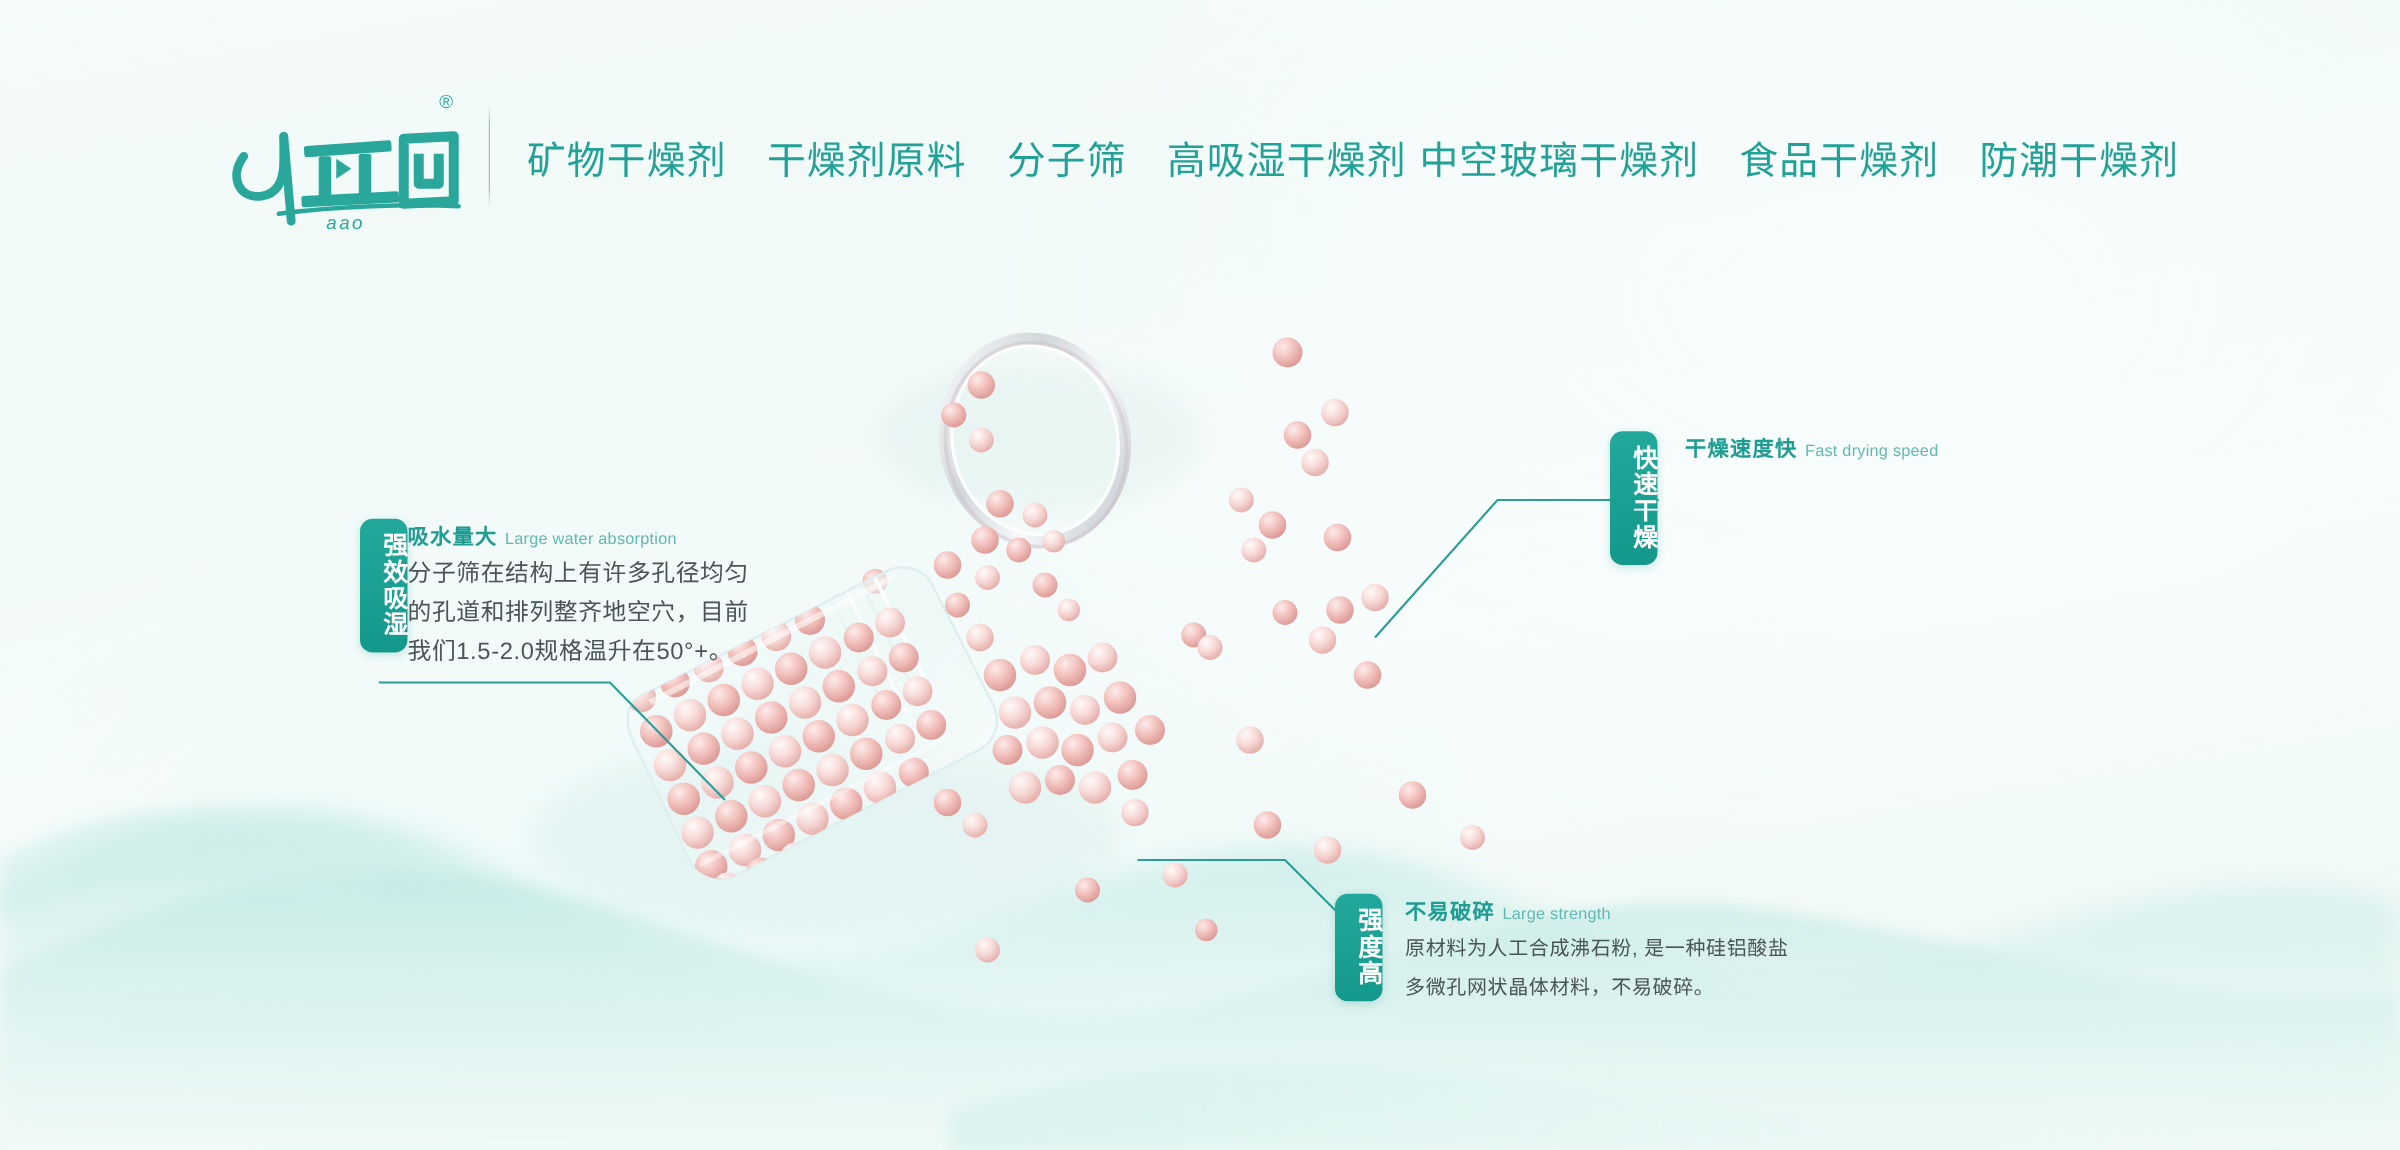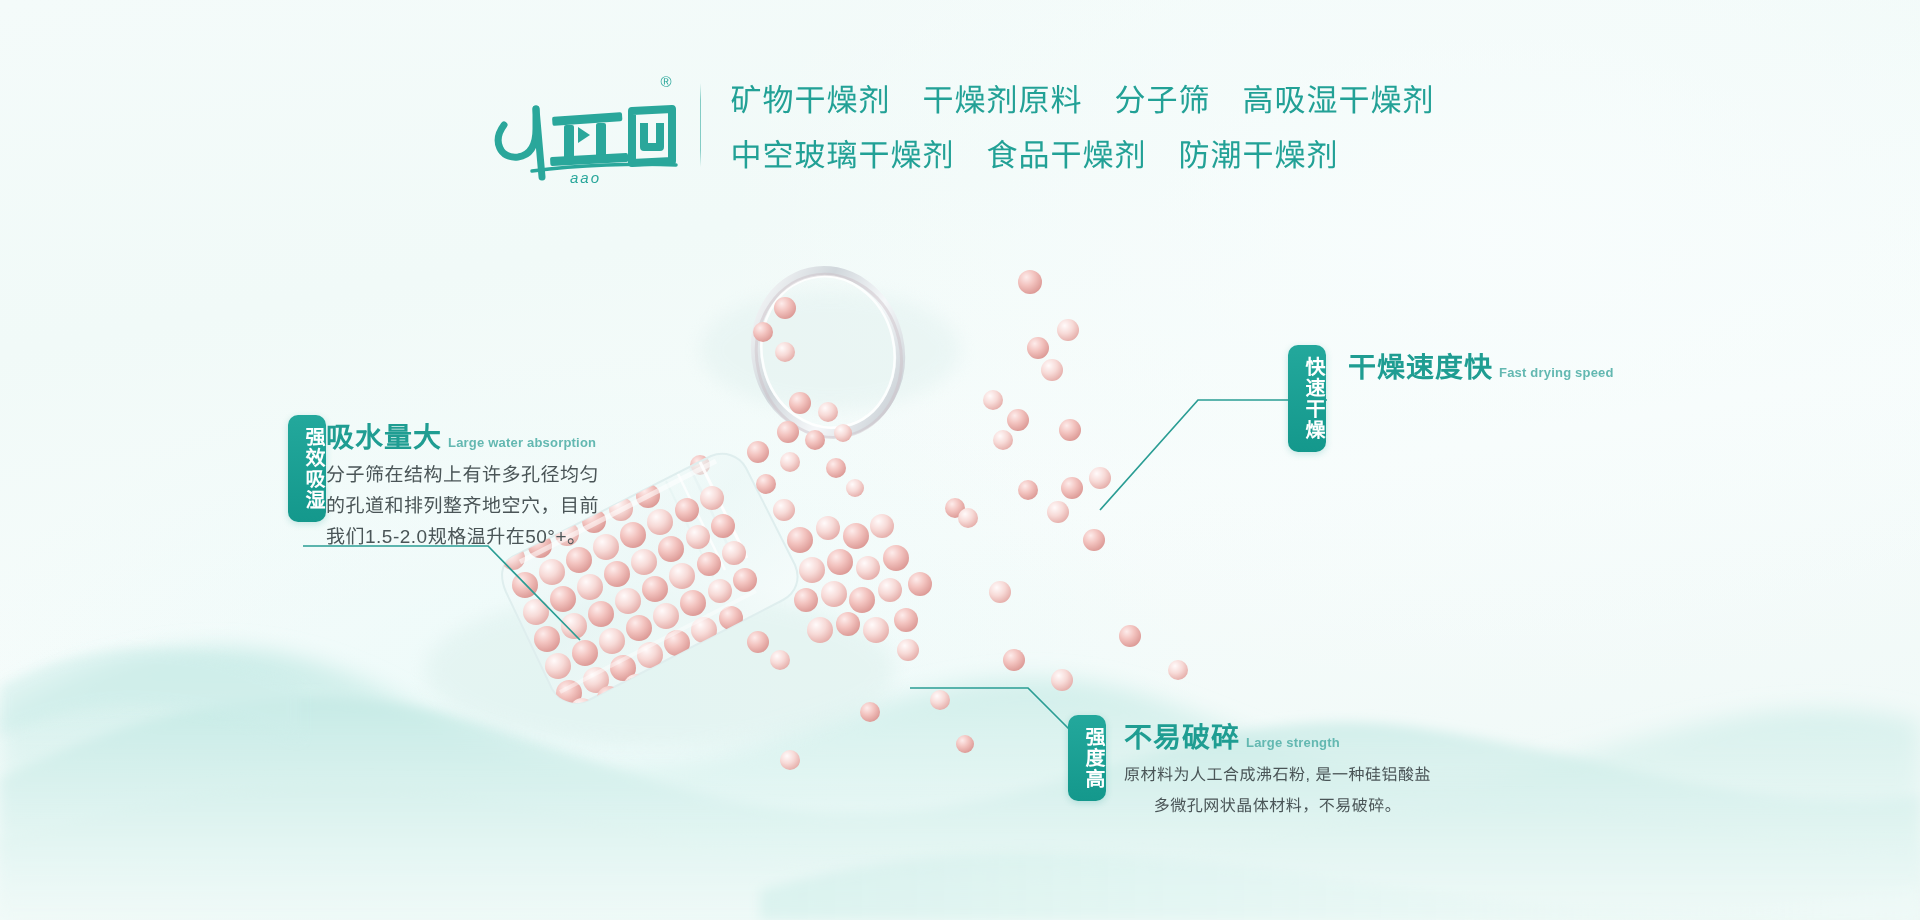--- a/index.html
+++ b/index.html
@@ -52,21 +52,21 @@
     right: 14px; top: 8px;
     font-size: 15px;
     color: #2aa79b;
   }
   .nav-divider {
     width: 1px;
     height: 84px;
     background: linear-gradient(180deg, rgba(42,167,155,0) 0%, rgba(42,167,155,0.55) 20%, rgba(42,167,155,0.55) 80%, rgba(42,167,155,0) 100%);
     margin: 0 30px 0 8px;
   }
-  .nav { display: flex; flex-direction: column; gap: 10px; }
+  .nav { display: flex; flex-direction: row; gap: 10px; }
   .nav-row { display: flex; align-items: baseline; }
   .nav-item {
     font-size: 31px;
     letter-spacing: 1px;
     color: #22a196;
     font-family: "Liberation Sans", "DejaVu Sans", sans-serif;
     white-space: nowrap;
     margin-right: 32px;
     cursor: pointer;
   }
@@ -95,50 +95,49 @@
 
   .callout-body { }
 
   .callout-title-row {
     display: flex;
     align-items: baseline;
     gap: 6px;
     margin-bottom: 4px;
   }
   .callout-title {
-    font-size: 28px;
+    font-size: 17px;
     font-weight: 700;
     color: #1f9d92;
     letter-spacing: 1px;
     white-space: nowrap;
   }
   .callout-sub {
     font-size: 13px;
     color: #63b8b1;
     white-space: nowrap;
     letter-spacing: 0.2px;
-    font-weight: bold;
   }
   .callout-text {
     font-size: 21px;
     line-height: 33px;
     color: #4a5557;
     letter-spacing: 0.5px;
     white-space: pre-line;
   }
 
   
   #callout-absorption { left: 288px; top: 415px; }
   #callout-absorption .callout-text { font-size: 19px; line-height: 31px; }
 
   #callout-speed { left: 1288px; top: 345px; }
   #callout-speed .callout-body { padding-left: 22px; }
 
   #callout-strength { left: 1068px; top: 715px; }
-  #callout-strength .callout-body { padding-left: 18px; text-align: center; }
+  #callout-strength .callout-body { padding-left: 18px; }
   #callout-strength .callout-text { font-size: 16px; line-height: 31px; }
 
   
   .leaders { position: absolute; left: 0; top: 0; width: 1920px; height: 920px; pointer-events: none; }
 
   .sr-only {
     position: absolute; width: 1px; height: 1px;
     overflow: hidden; clip: rect(0 0 0 0); white-space: nowrap;
   }
 </style>

